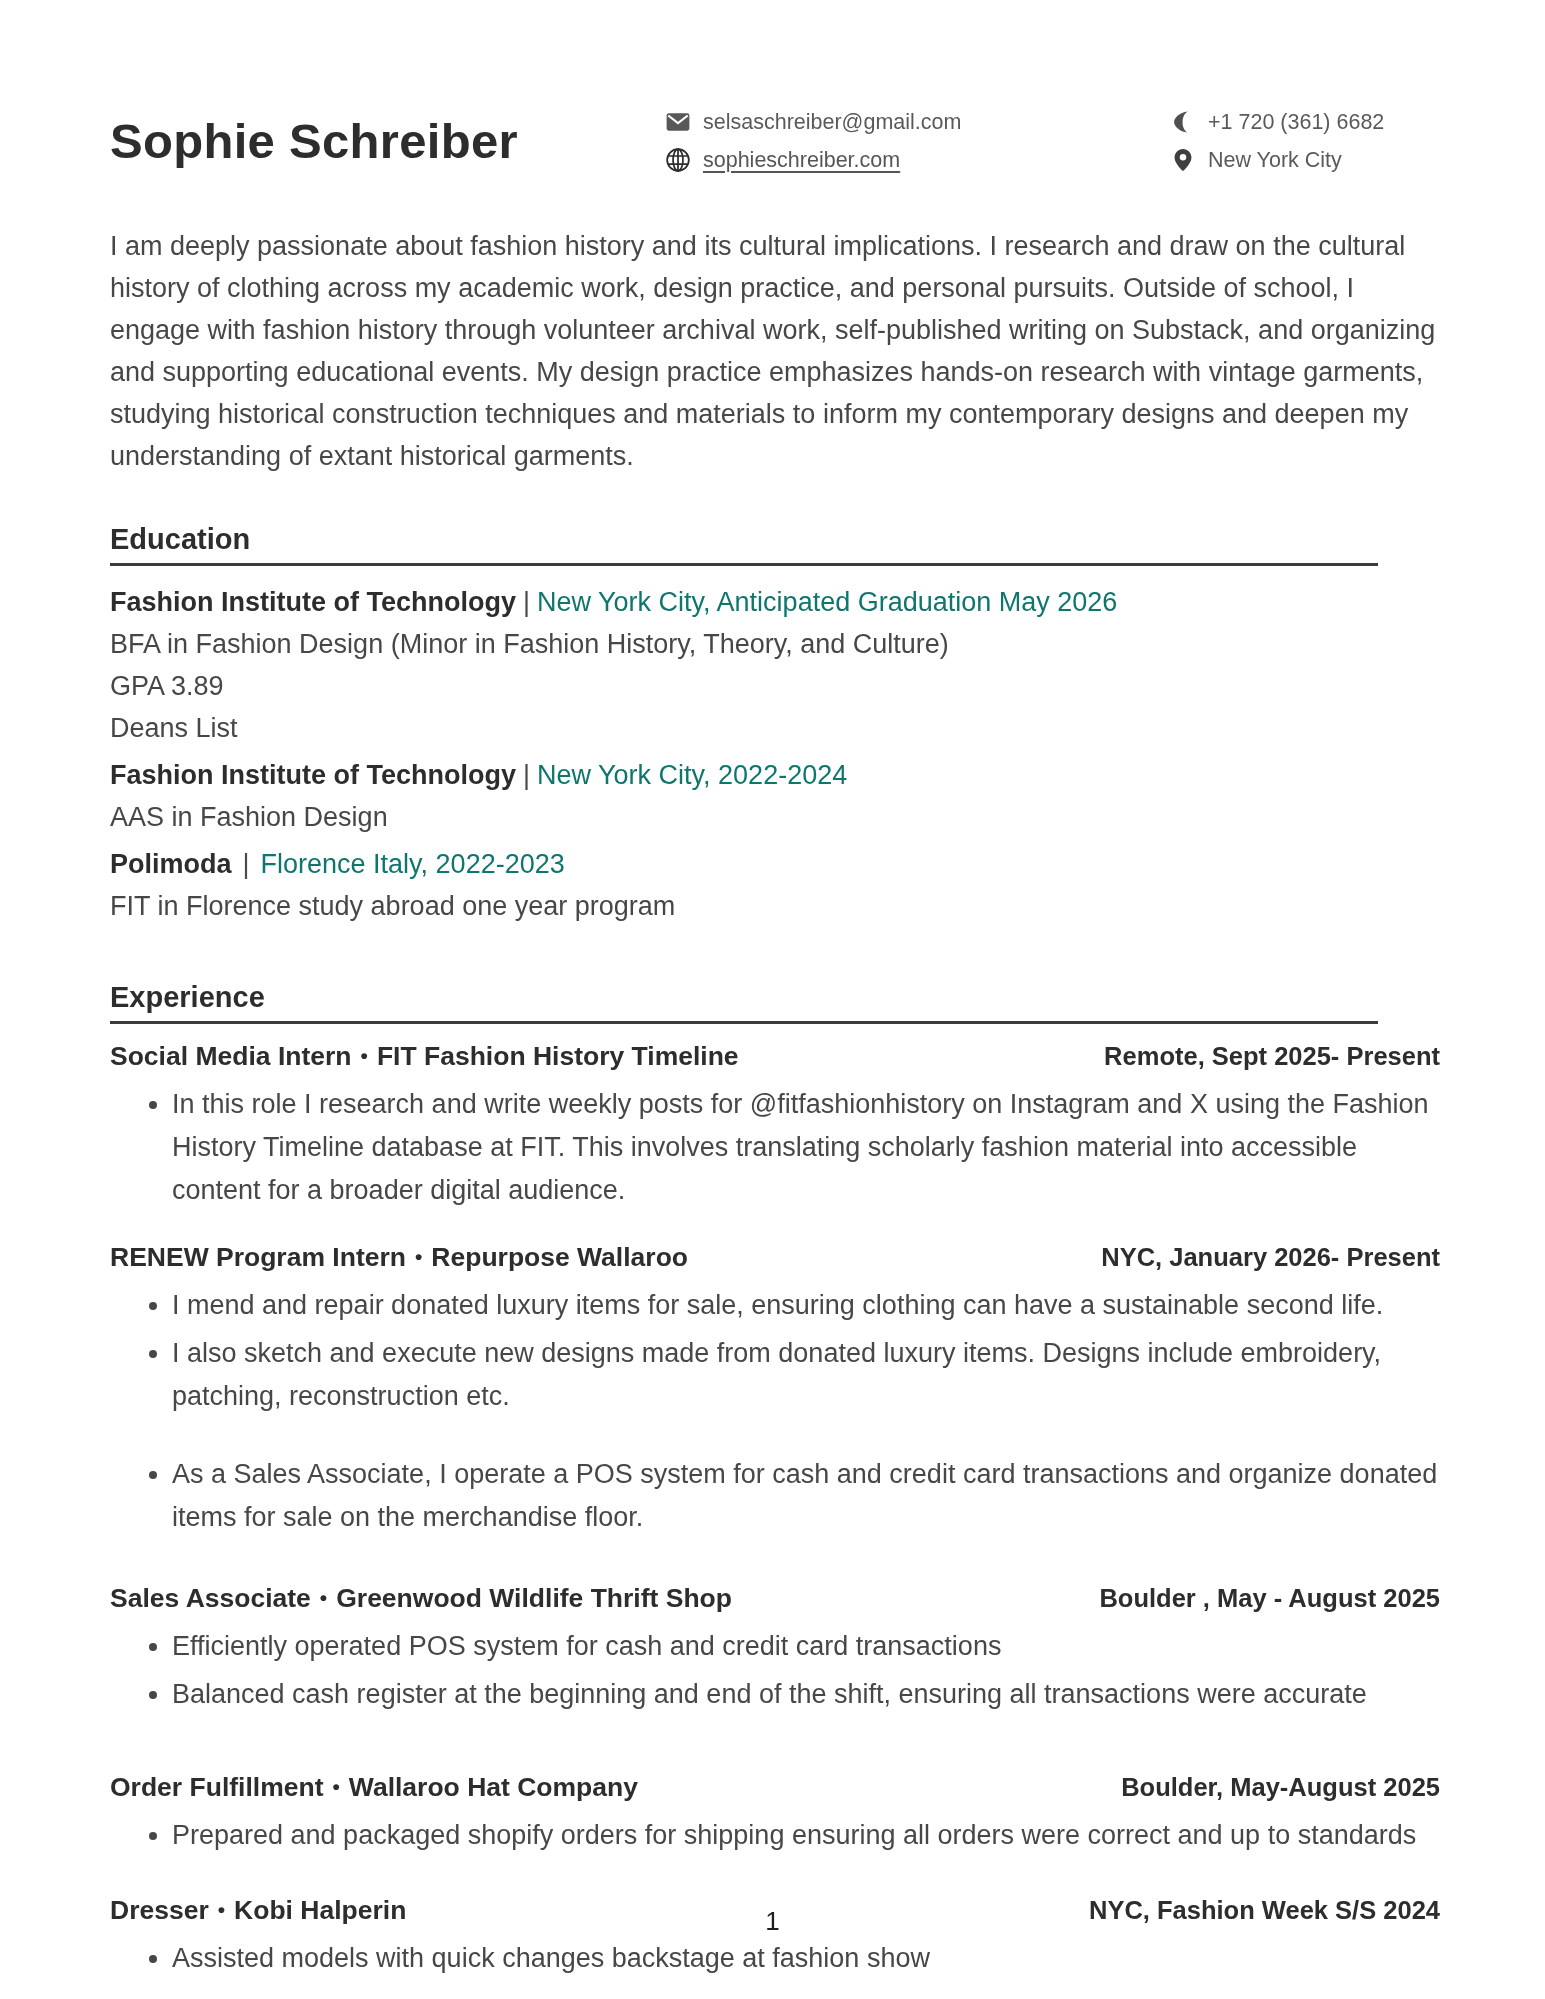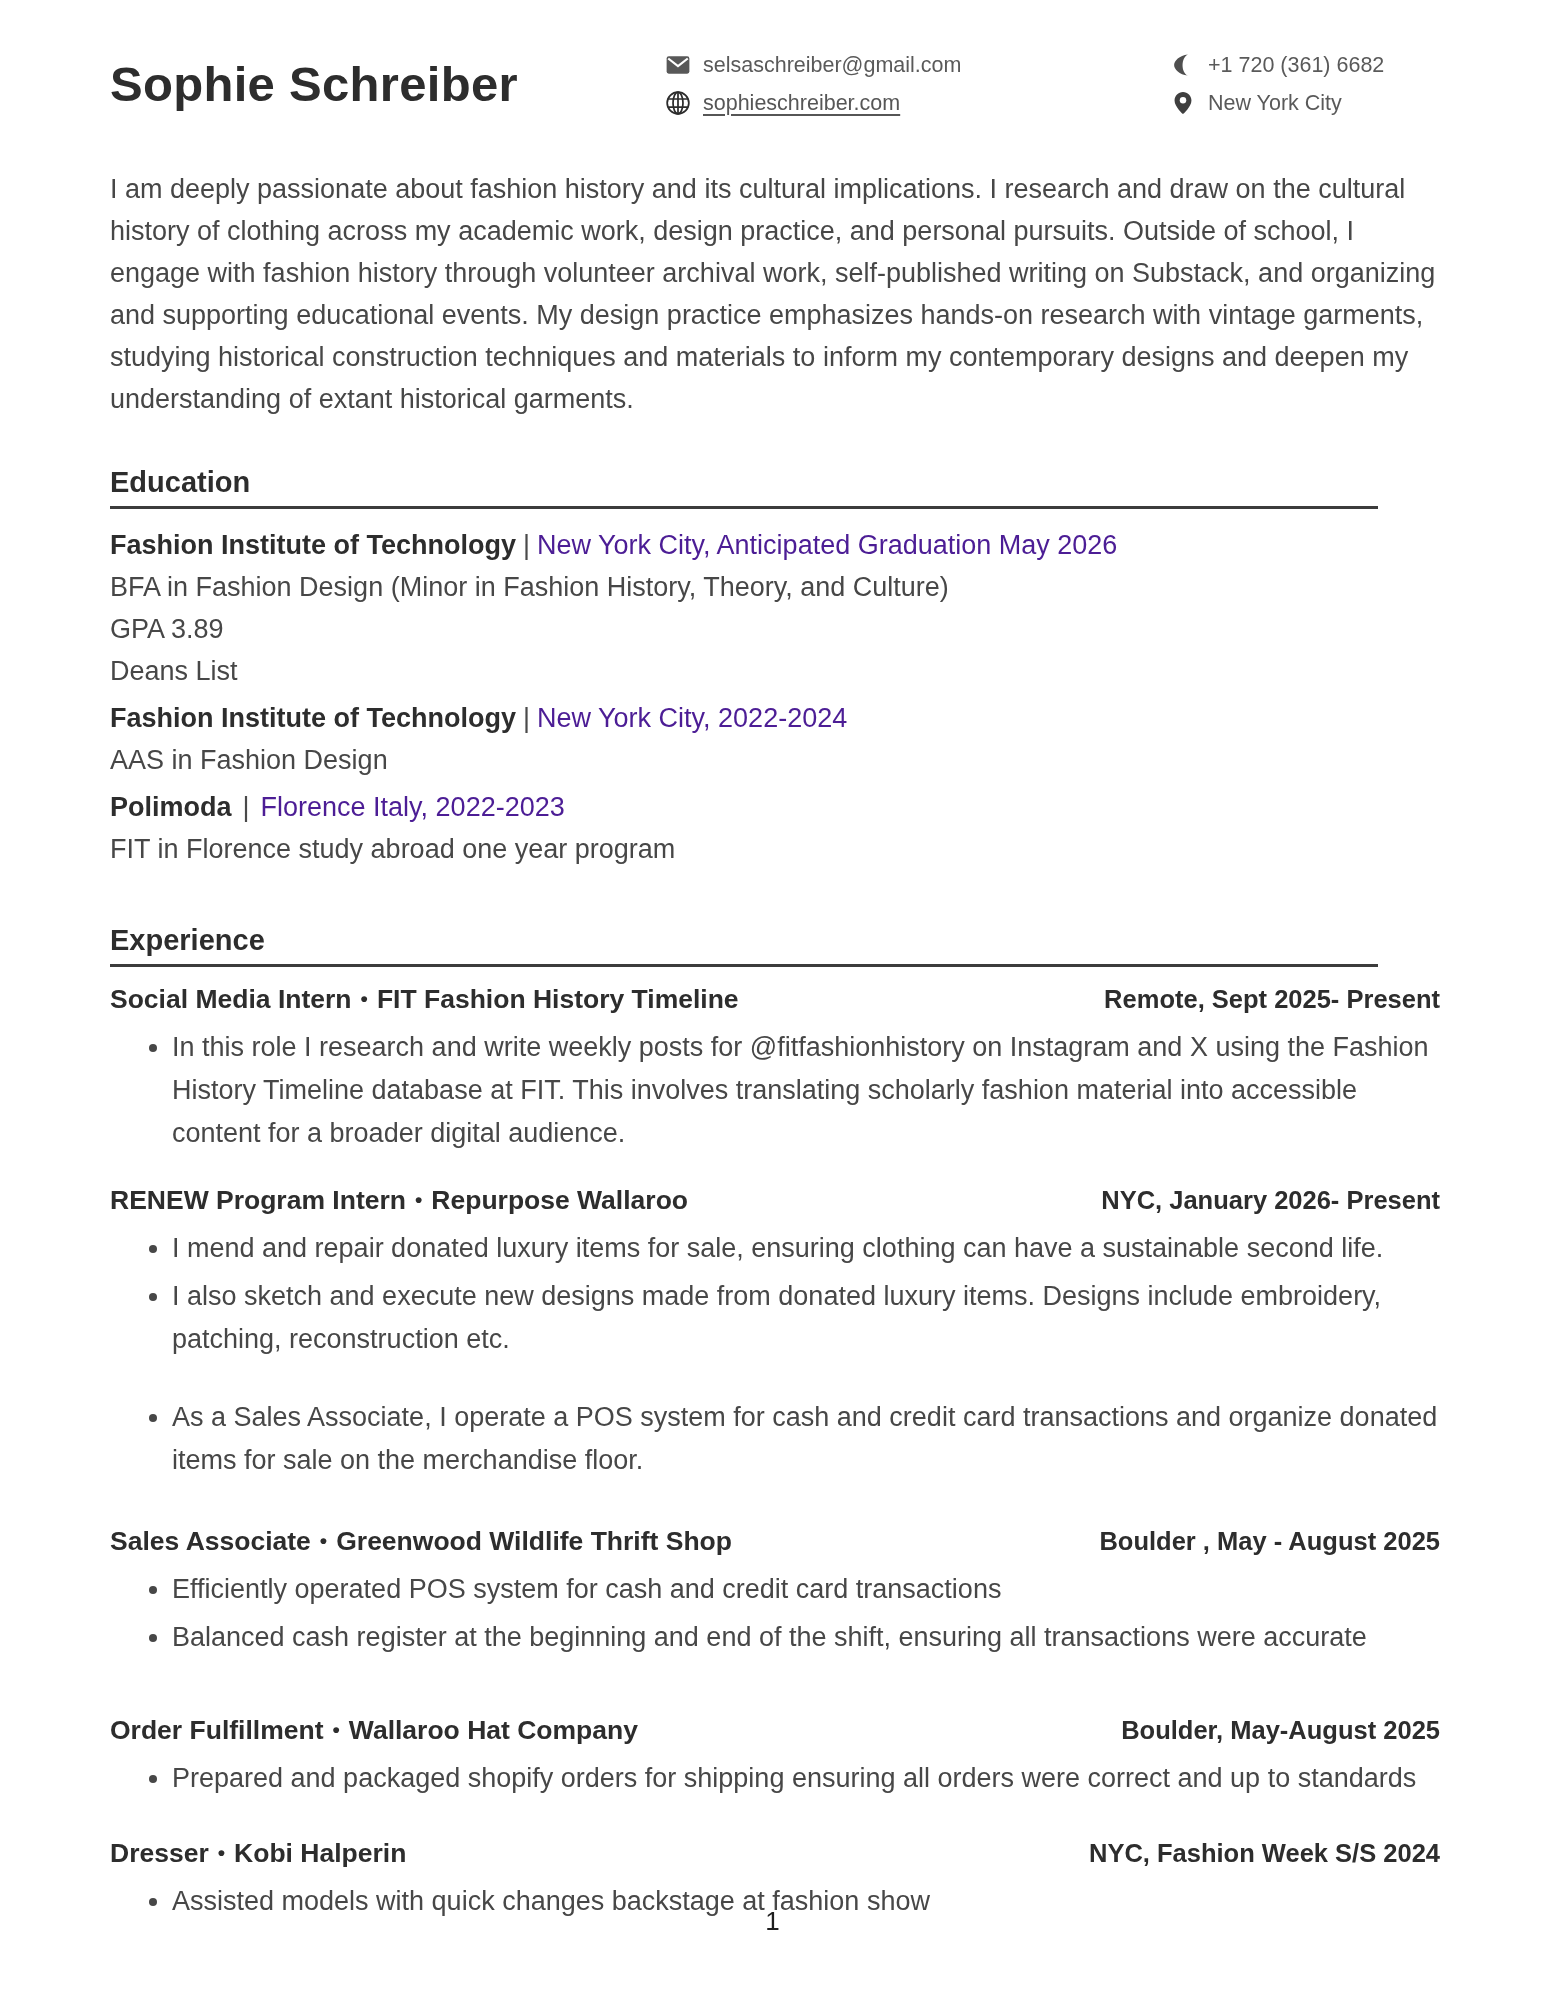--- a/index.html
+++ b/index.html
@@ -4,21 +4,21 @@
 <style>
   html,body { margin:0; padding:0; background:#e8e8e8; }
   .page {
     width:1545px; height:1999px;
     margin:0 auto;
     background:#ffffff;
     font-family:"Liberation Sans", sans-serif;
     color:#474747;
     position:relative;
     box-sizing:border-box;
-    padding:52px 105px 0 110px;
+    padding:109px 105px 0 110px;
     overflow:hidden;
   }
 
   
   .header { display:flex; align-items:center; }
   .name {
     flex:0 0 555px;
     font-size:49px;
     font-weight:700;
     color:#2d2d2d;
@@ -54,21 +54,21 @@
     color:#2d2d2d;
     border-bottom:3px solid #3c3c3c;
     padding-bottom:7px;
   }
 
   
   .edu-entry { margin-top:15px; font-size:27px; line-height:42px; }
   .edu-entry + .edu-entry { margin-top:5px; }
   .school { font-weight:700; color:#2d2d2d; }
   .pipe { color:#4a4a4a; padding:0 7px; font-weight:400; }
-  .edu-detail { color:#4c1d95; }
+  .edu-detail { color:#0f766e; }
   .edu-line { color:#474747; }
 
   
   .job { margin-top:30px; }
   .job.first { margin-top:17px; }
   .job-header {
     display:flex; justify-content:space-between; align-items:baseline;
     font-weight:700; color:#2d2d2d; font-size:26.5px;gap:20px;
   }
   .dot { padding:0 9px; font-size:21px; position:relative; top:-2px; }

